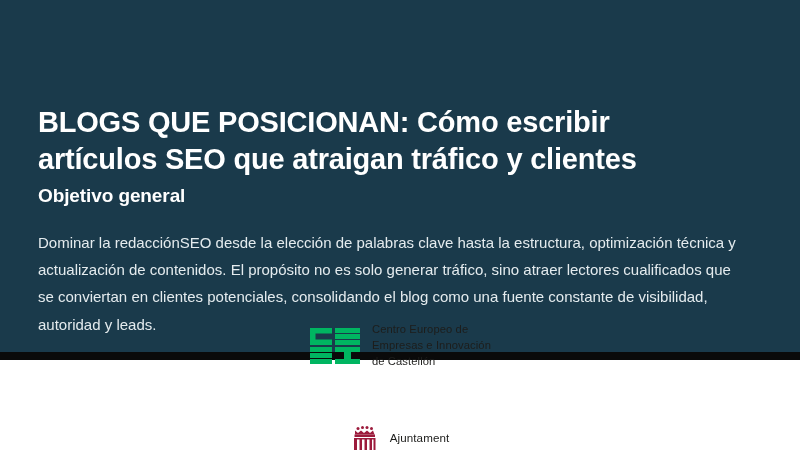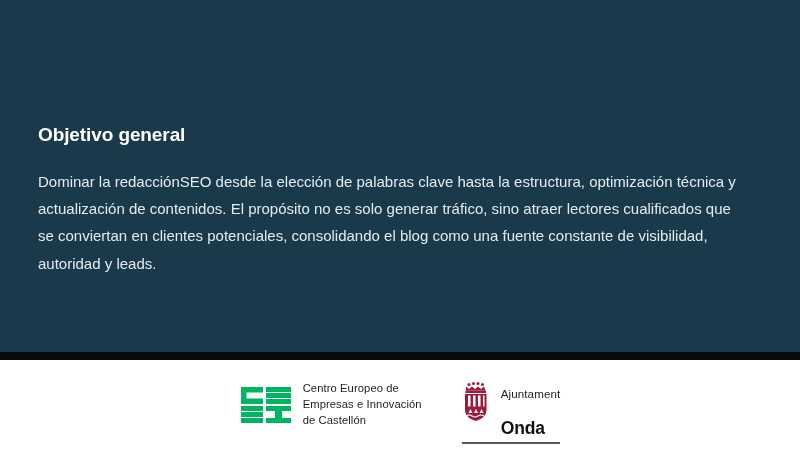--- a/index.html
+++ b/index.html
@@ -52,21 +52,21 @@
     margin: 0;
     color: #ffffff;
     font-size: 29px;
     line-height: 1.26;
     font-weight: 700;
     letter-spacing: -0.2px;
     max-width: 660px;
   }
 
   .subtitle {
-    margin: 20px 0 0 0;
+    margin: 8px 0 0 0;
     color: #ffffff;
     font-size: 19px;
     line-height: 1.2;
     font-weight: 700;
     letter-spacing: -0.1px;
   }
 
   .body-copy {
     margin: 21px 0 0 0;
     color: #e4ebee;
@@ -81,20 +81,21 @@
     position: absolute;
     left: 0;
     top: 360px;
     width: 800px;
     height: 90px;
     background: #ffffff;
     display: flex;
     align-items: center;
     justify-content: center;
     gap: 40px;
+    flex-direction: column;
   }
 
   .logo-ceei {
     display: flex;
     align-items: center;
     gap: 11px;
   }
   .ceei-mark {
     display: block;
   }
@@ -144,20 +145,21 @@
     margin-top: 2px;
   }
 </style>
 </head>
 <body>
 
 <div class="slide">
 
   <div class="hero">
     <div class="hero-inner">
+      <h1 class="title">BLOGS QUE POSICIONAN: Cómo escribir artículos SEO que atraigan tráfico y clientes</h1>
       <h2 class="subtitle">Objetivo general</h2>
       <p class="body-copy">Dominar la redacciónSEO desde la elección de palabras clave hasta la estructura, optimización técnica y actualización de contenidos. El propósito no es solo generar tráfico, sino atraer lectores cualificados que se conviertan en clientes potenciales, consolidando el blog como una fuente constante de visibilidad, autoridad y leads.</p>
     </div>
   </div>
   <div class="hero-black-band"></div>
 
   <div class="footer">
 
     <div class="logo-ceei">
       <svg class="ceei-mark" width="52" height="38" viewBox="0 0 104 76" aria-hidden="true">

